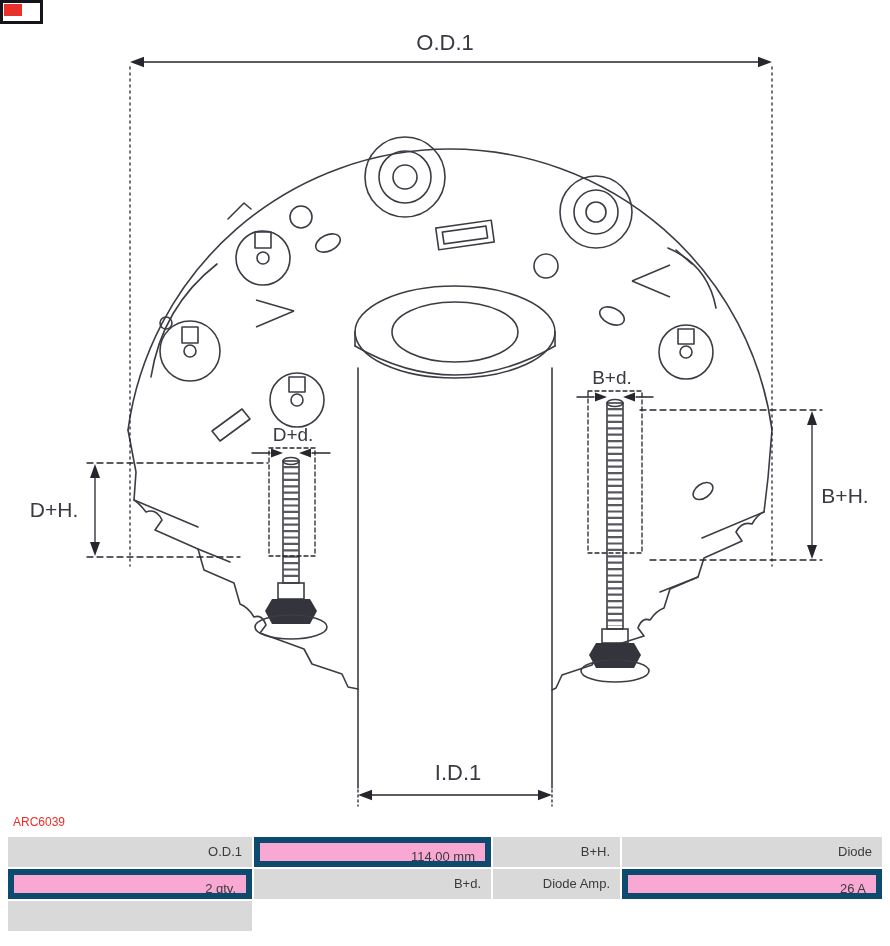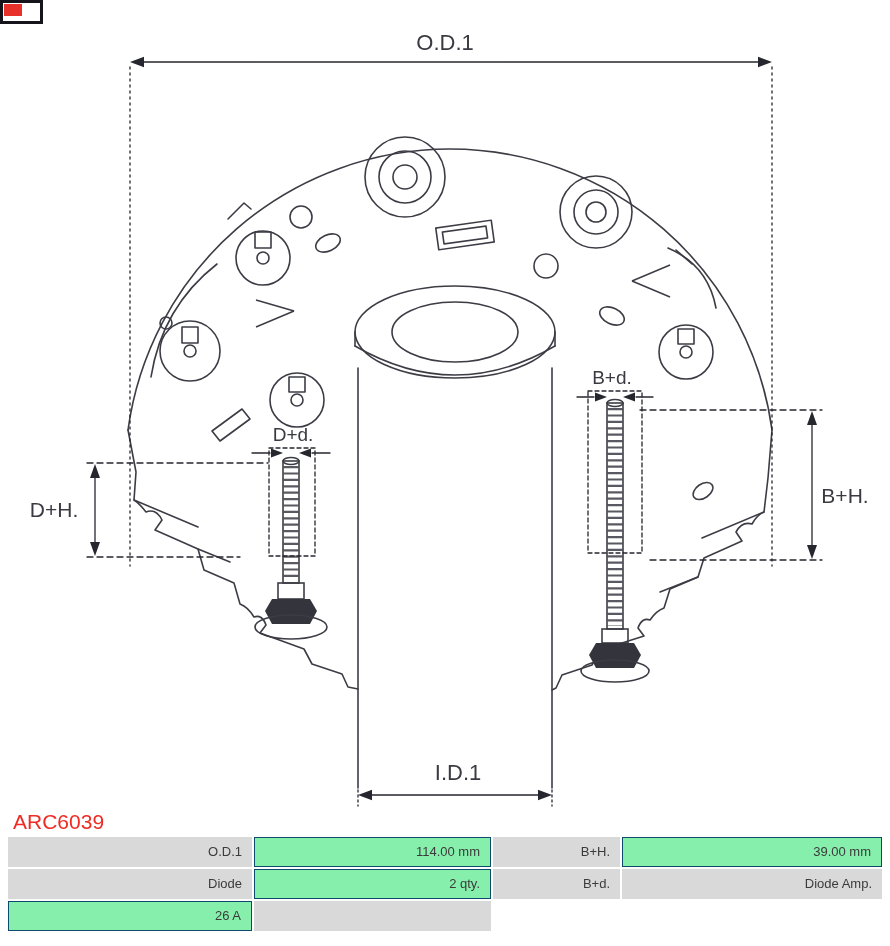--- a/index.html
+++ b/index.html
@@ -16,36 +16,36 @@
   }
   svg.drawing { display:block; }
   svg text {
     font-family:"Liberation Sans", sans-serif;
     fill:#3a3a42;
   }
   .dim-big   { font-size:22px; }
   .dim-mid   { font-size:21px; }
   .dim-small { font-size:19px; }
   .part-number {
-    margin:0 0 5px 13px; color:#ef2b24; font-size:21px; line-height:20px;
+    margin:0 0 5px 13px; color:#ef2b24; font-size:12px; line-height:20px;
   }
   .spec-table {
     display:grid;
     grid-template-columns:244px 237px 127px 260px;
     gap:2px;
     margin:3px 0 0 8px;
     width:872px;
   }
   .cell {
     height:30px; line-height:30px; text-align:right; padding-right:10px;
     box-sizing:border-box; font-size:13px; color:#3b3b3b;
     white-space:nowrap; overflow:hidden;
   }
   .cell.label { background:#d9d9d9; }
-  .cell.value { background:#86efac; border:1px solid #0c4a6e; line-height:28px; }
+  .cell.value { background:#f9a8d4; border:6px solid #0c4a6e; line-height:28px; }
   .cell.blank { background:transparent; }
 </style>
 </head>
 <body>
 
 <div class="page">
 
   <div class="logo">
     <div class="logo-red"></div>
   </div>
@@ -224,21 +224,20 @@
     </g>
   </svg>
 
   <div class="part-number">ARC6039</div>
 
   <div class="spec-table">
 
     <div class="cell label">O.D.1</div>
     <div class="cell value">114.00 mm</div>
     <div class="cell label">B+H.</div>
-    <div class="cell value">39.00 mm</div>
 
     <div class="cell label">Diode</div>
     <div class="cell value">2 qty.</div>
     <div class="cell label">B+d.</div>
 
     <div class="cell label">Diode Amp.</div>
     <div class="cell value">26 A</div>
     <div class="cell label"></div>
     <div class="cell blank"></div>
   </div>

